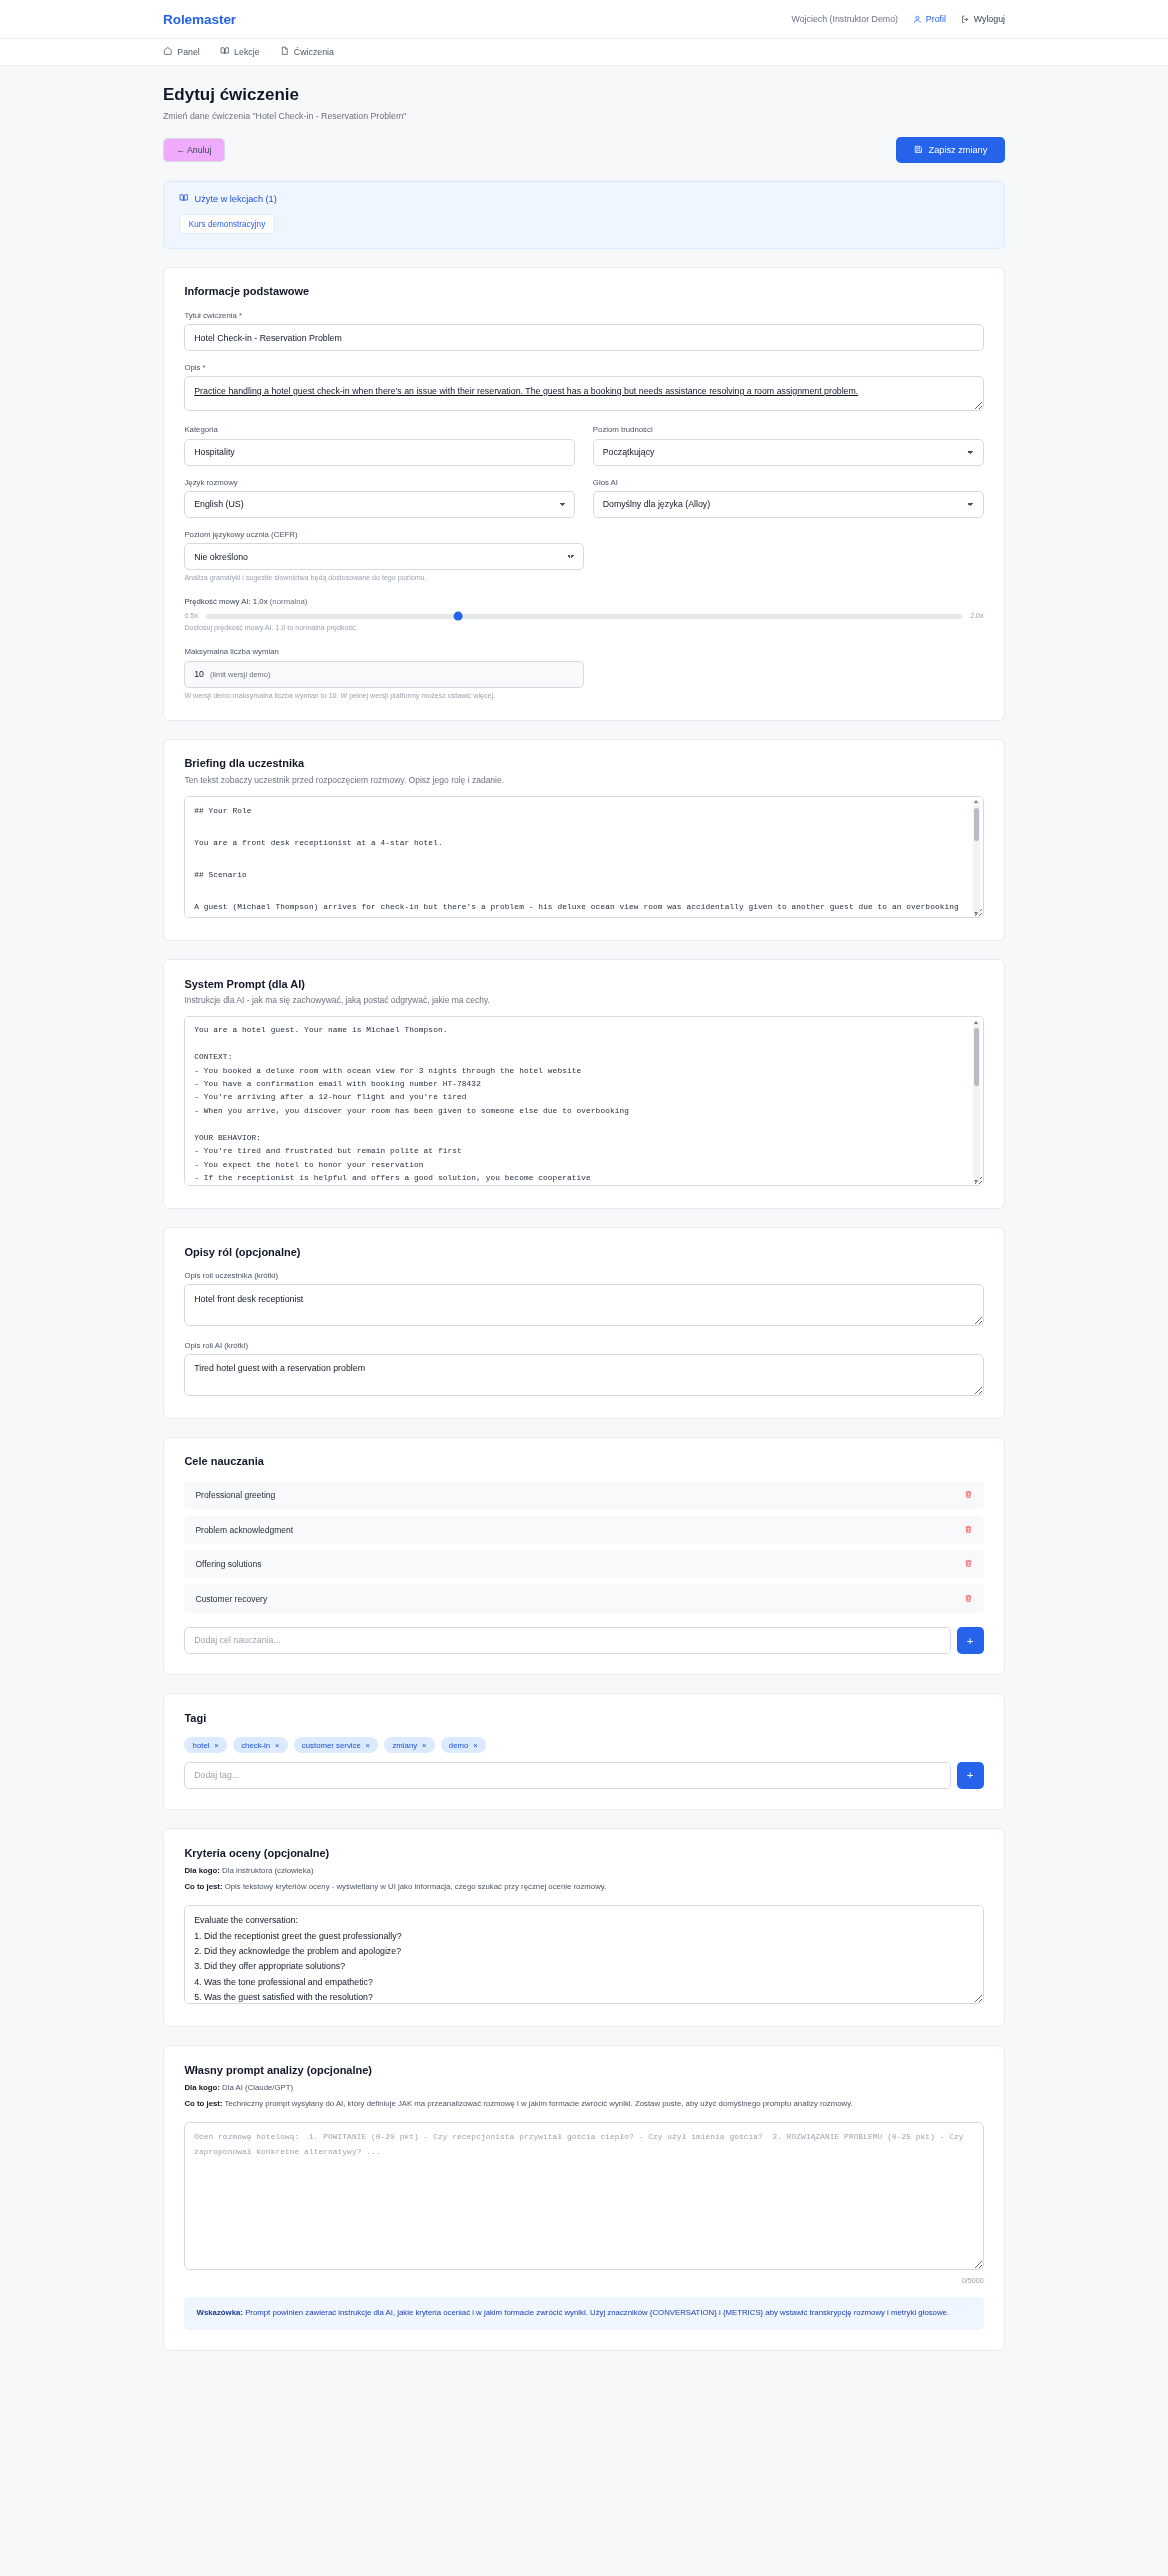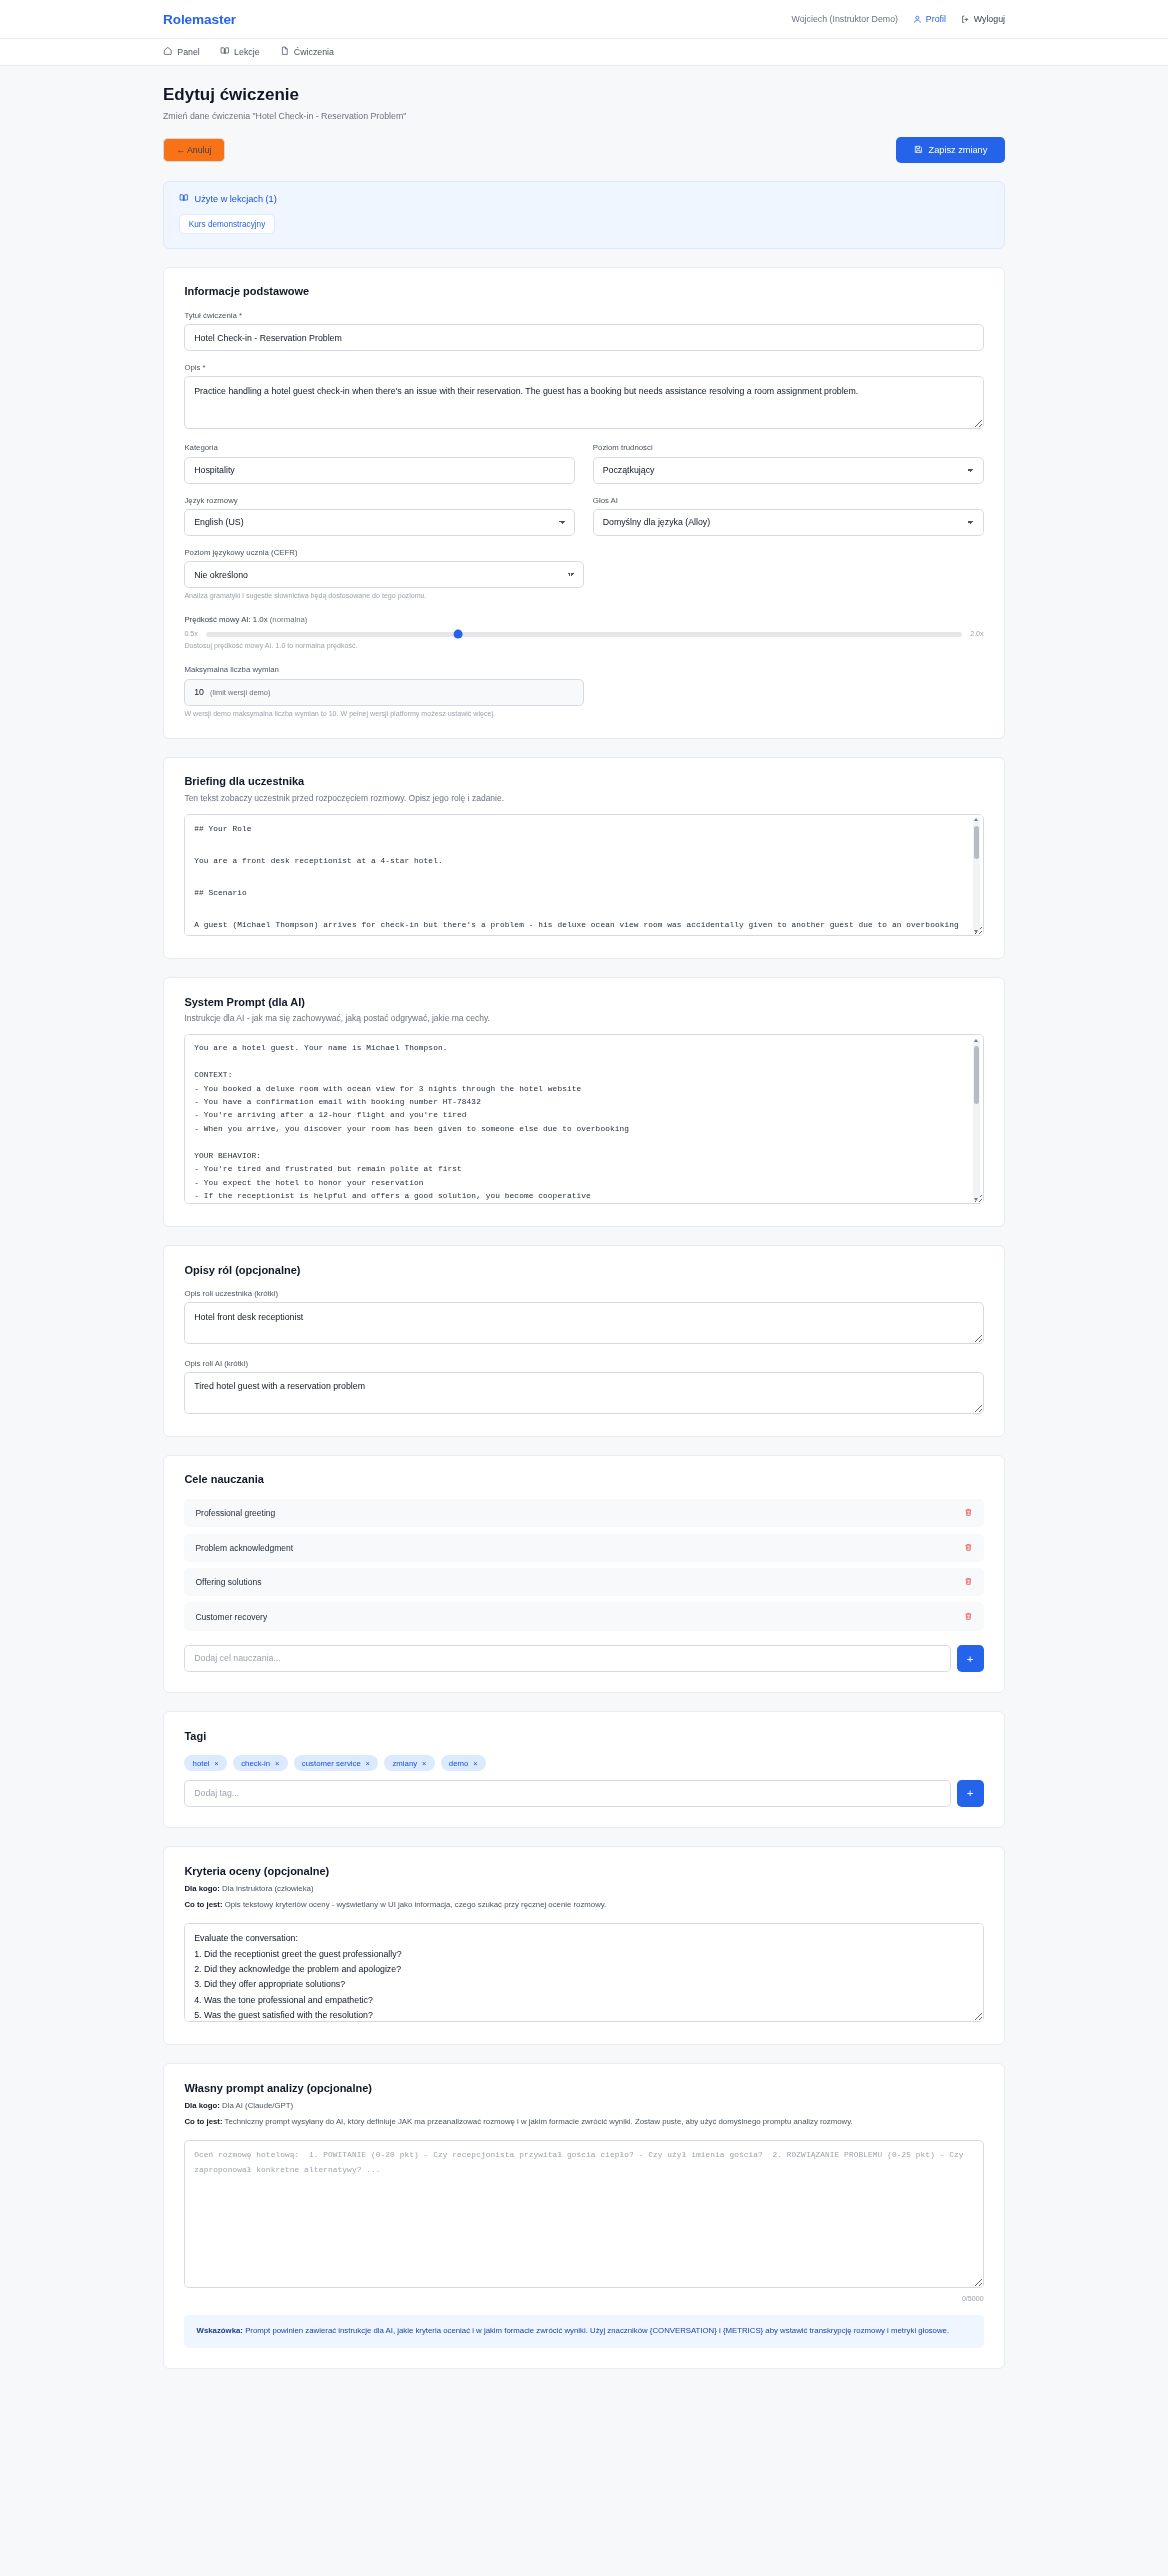--- a/index.html
+++ b/index.html
@@ -50,21 +50,21 @@
   }
 
   
   .page { padding: 19px 163px 41px 163px; }
 
   .page-title { font-size: 17px; font-weight: bold; margin: 0 0 6.1px 0; color:#111827; }
   .page-sub { font-size: 8.8px; color: #6b7280; margin: 0 0 16.3px 0; }
 
   .action-row { display: flex; align-items: center; justify-content: space-between; margin-bottom: 17.7px; }
   .btn-cancel {
-    background:#f97316; border:0.7px solid #d6dae0; border-radius:4.8px;
+    background:#f0abfc; border:0.7px solid #d6dae0; border-radius:4.8px;
     padding: 6.1px 12.2px; font-size:8.8px; color:#374151; cursor:pointer;
     font-family: "Liberation Sans", sans-serif;
   }
   .btn-save {
     background:#2563eb; border:none; border-radius:4.8px;
     padding: 7.5px 17.7px; font-size:9.2px; color:#fff; cursor:pointer;
     display:inline-flex; align-items:center; gap:6.1px;
     font-family: "Liberation Sans", sans-serif;
   }
 
@@ -283,21 +283,21 @@
   <div class="card">
     <h2 class="card-title">Informacje podstawowe</h2>
 
     <div class="field">
       <label class="fl">Tytuł ćwiczenia *</label>
       <input class="inp" value="Hotel Check-in - Reservation Problem" style="">
     </div>
 
     <div class="field">
       <label class="fl">Opis *</label>
-      <textarea class="inp" rows="3" style="height: 53px;">Practice handling a hotel guest check-in when there's an issue with their reservation. The guest has a booking but needs assistance resolving a room assignment problem.</textarea>
+      <textarea class="inp" rows="3" style="height: 35px; text-decoration: underline;">Practice handling a hotel guest check-in when there's an issue with their reservation. The guest has a booking but needs assistance resolving a room assignment problem.</textarea>
     </div>
 
     <div class="grid2">
       <div class="field">
         <label class="fl">Kategoria</label>
         <input class="inp" value="Hospitality" style="">
       </div>
       <div class="field">
         <label class="fl">Poziom trudności</label>
         <select class="inp">

